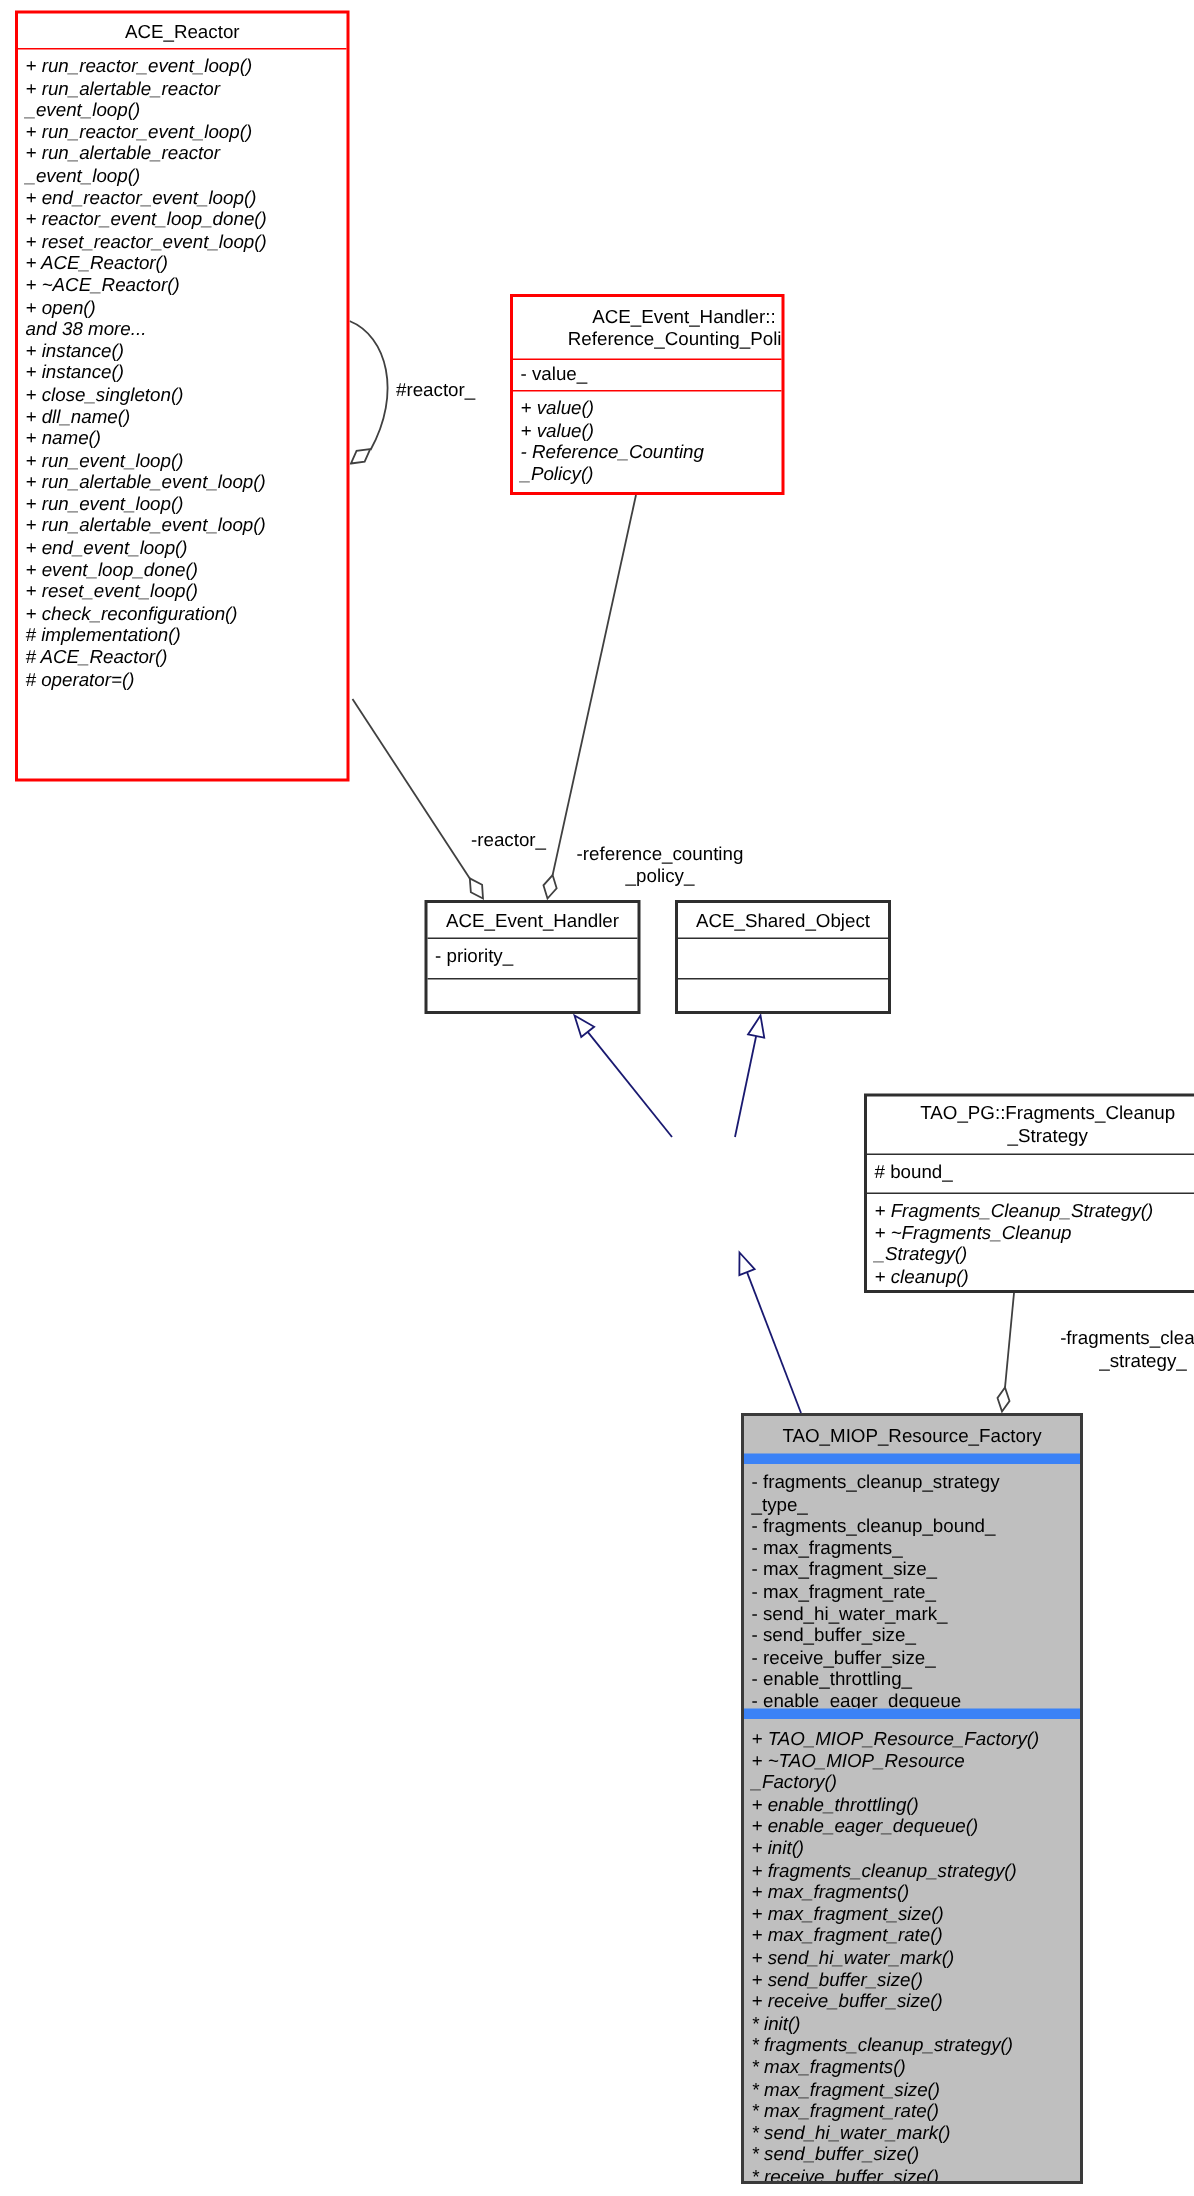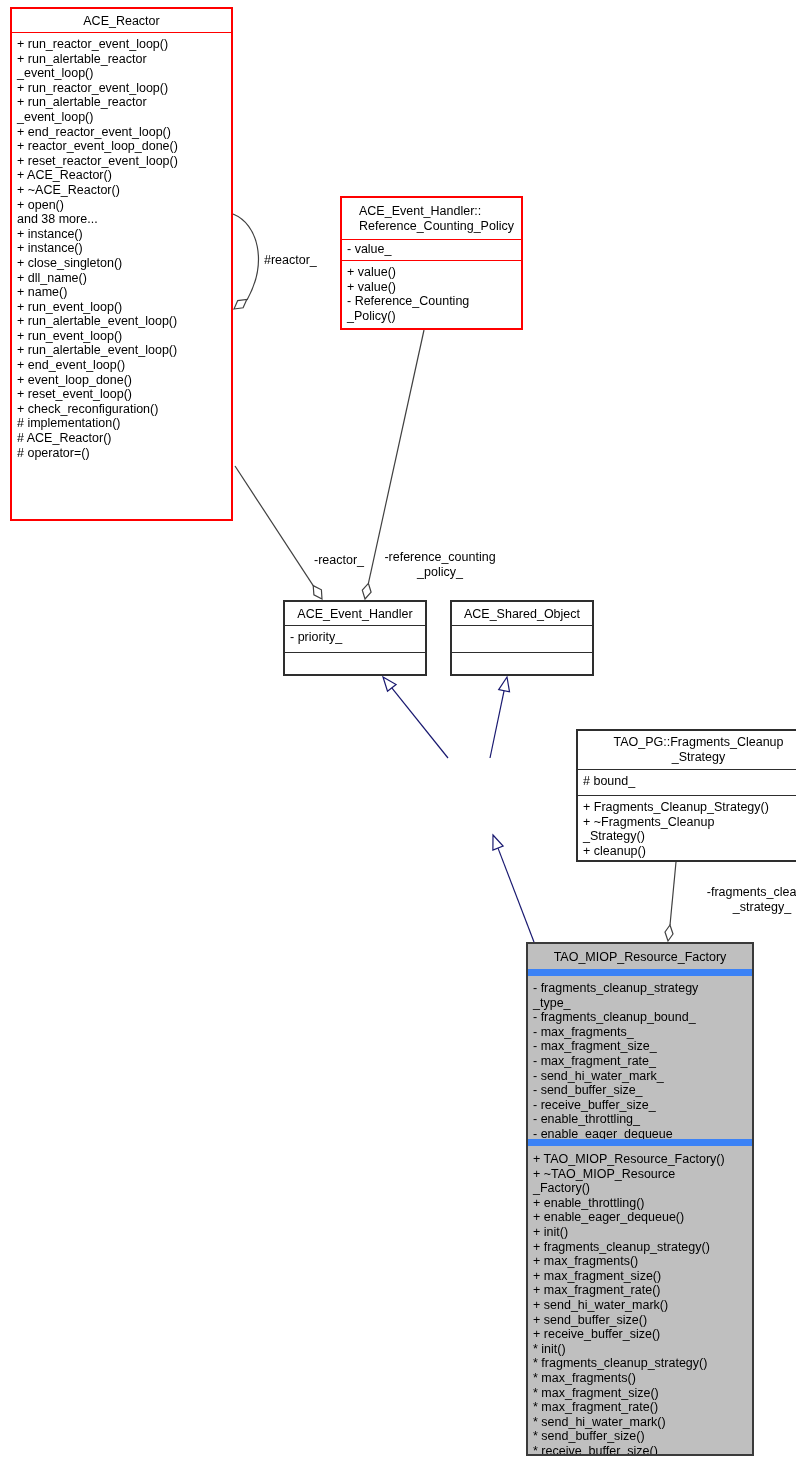--- a/index.html
+++ b/index.html
@@ -8,26 +8,26 @@
     font-family:"Liberation Sans","DejaVu Sans",sans-serif;font-size:12.5px;color:#000;
   }
   #edges{position:absolute;left:0;top:0;width:796px;height:1464px;}
   .cls{position:absolute;box-sizing:border-box;background:#ffffff;display:flex;flex-direction:column;}
   .cls.red{border:2px solid #ff0000;}
   .cls.black{border:2px solid #2e2e2e;}
   .cls.focus{border:2px solid #3a3a3a;background:#bfbfbf;}
   .t{flex:0 0 auto;text-align:center;overflow:hidden;white-space:nowrap;}
   .t.single{display:flex;align-items:center;justify-content:center;}
   .t2{display:flex;flex-direction:column;justify-content:center;line-height:15px;}
-  .t2.leftal{align-items:flex-start;padding-left:17px;text-align:left;}
+  .t2.leftal{align-items:center;padding-left:17px;text-align:left;margin-left:32px;}
   .sec{flex:0 0 auto;box-sizing:border-box;overflow:hidden;padding:4px 0 0 5px;}
   .cls.red .sec{border-top:1px solid #ff0000;}
   .cls.black .sec{border-top:1px solid #2e2e2e;}
   .cls.focus .sec{border-top:7px solid #3b82f6;}
-  .sec.grow{flex:1 1 auto;}
+  .sec.grow{flex:1 1 auto;font-style:italic;}
   .ln{height:14.6px;line-height:14.6px;white-space:nowrap;}
   .elabel{position:absolute;line-height:14.5px;white-space:nowrap;}
   .elabel.center{text-align:center;}
 </style>
 </head>
 <body>
 
 <div id="canvas">
 
   <svg id="edges" viewBox="0 0 796 1464" xmlns="http://www.w3.org/2000/svg">
@@ -129,21 +129,21 @@
         <div class="ln"># bound_</div>
       </div>
     <div class="sec grow">
         <div class="ln">+ Fragments_Cleanup_Strategy()</div>
         <div class="ln">+ ~Fragments_Cleanup</div>
         <div class="ln">_Strategy()</div>
         <div class="ln">+ cleanup()</div>
       </div>
   </div>
 
-  <div class="cls focus" style="left:526px;top:942px;width:228px;height:514px">
+  <div class="cls focus" style="left:494px;top:942px;width:228px;height:514px">
     <div class="t single" style="height:25px">TAO_MIOP_Resource_Factory</div>
     <div class="sec" style="height:170px;padding-top:5px">
         <div class="ln">- fragments_cleanup_strategy</div>
         <div class="ln">_type_</div>
         <div class="ln">- fragments_cleanup_bound_</div>
         <div class="ln">- max_fragments_</div>
         <div class="ln">- max_fragment_size_</div>
         <div class="ln">- max_fragment_rate_</div>
         <div class="ln">- send_hi_water_mark_</div>
         <div class="ln">- send_buffer_size_</div>
@@ -171,21 +171,21 @@
         <div class="ln">* max_fragment_size()</div>
         <div class="ln">* max_fragment_rate()</div>
         <div class="ln">* send_hi_water_mark()</div>
         <div class="ln">* send_buffer_size()</div>
         <div class="ln">* receive_buffer_size()</div>
       </div>
   </div>
 
   <div class="elabel" style="left:264px;top:253px">#reactor_</div>
   <div class="elabel" style="left:314px;top:553px">-reactor_</div>
-  <div class="elabel center" style="left:378px;top:550px;width:124px">
+  <div class="elabel center" style="left:378px;top:562px;width:124px">
     <div>-reference_counting</div>
     <div>_policy_</div>
   </div>
   <div class="elabel center" style="left:702px;top:885px;width:120px">
     <div>-fragments_cleanup</div>
     <div>_strategy_</div>
   </div>
 
 </div>
 

